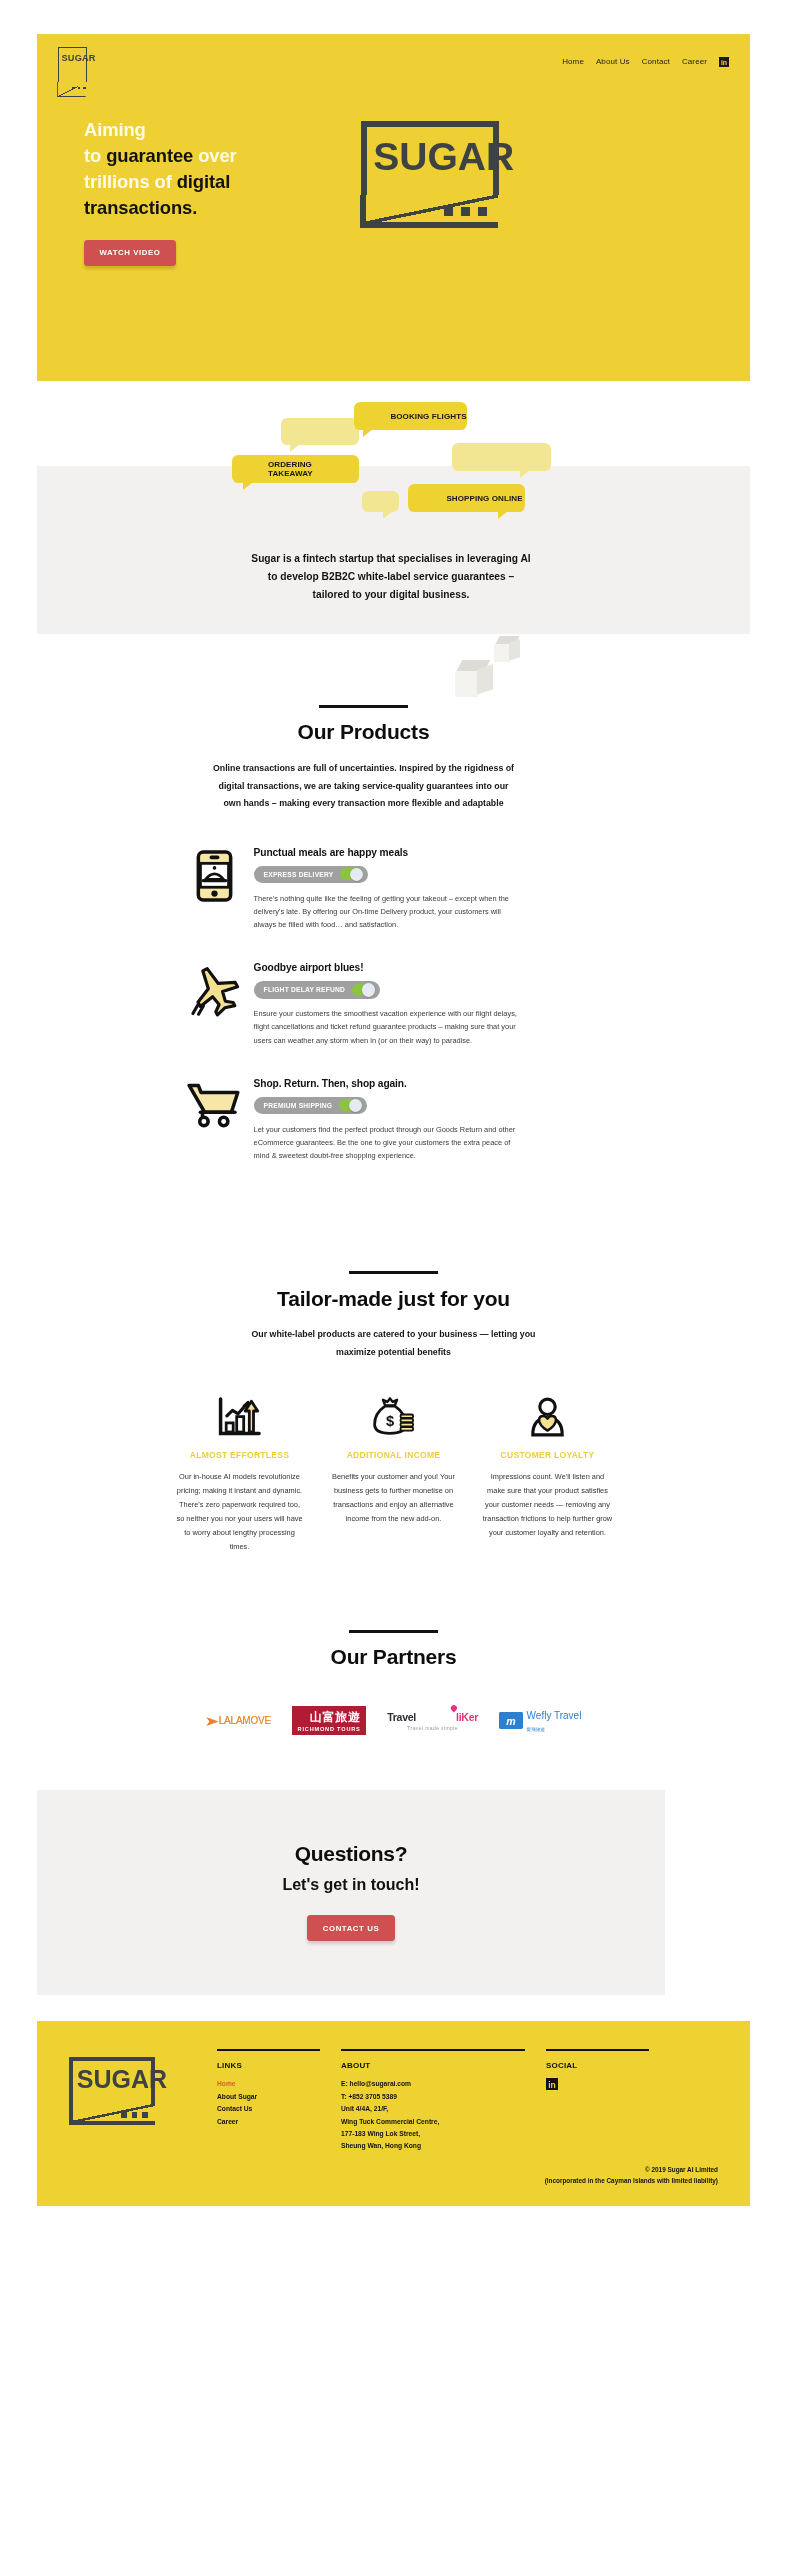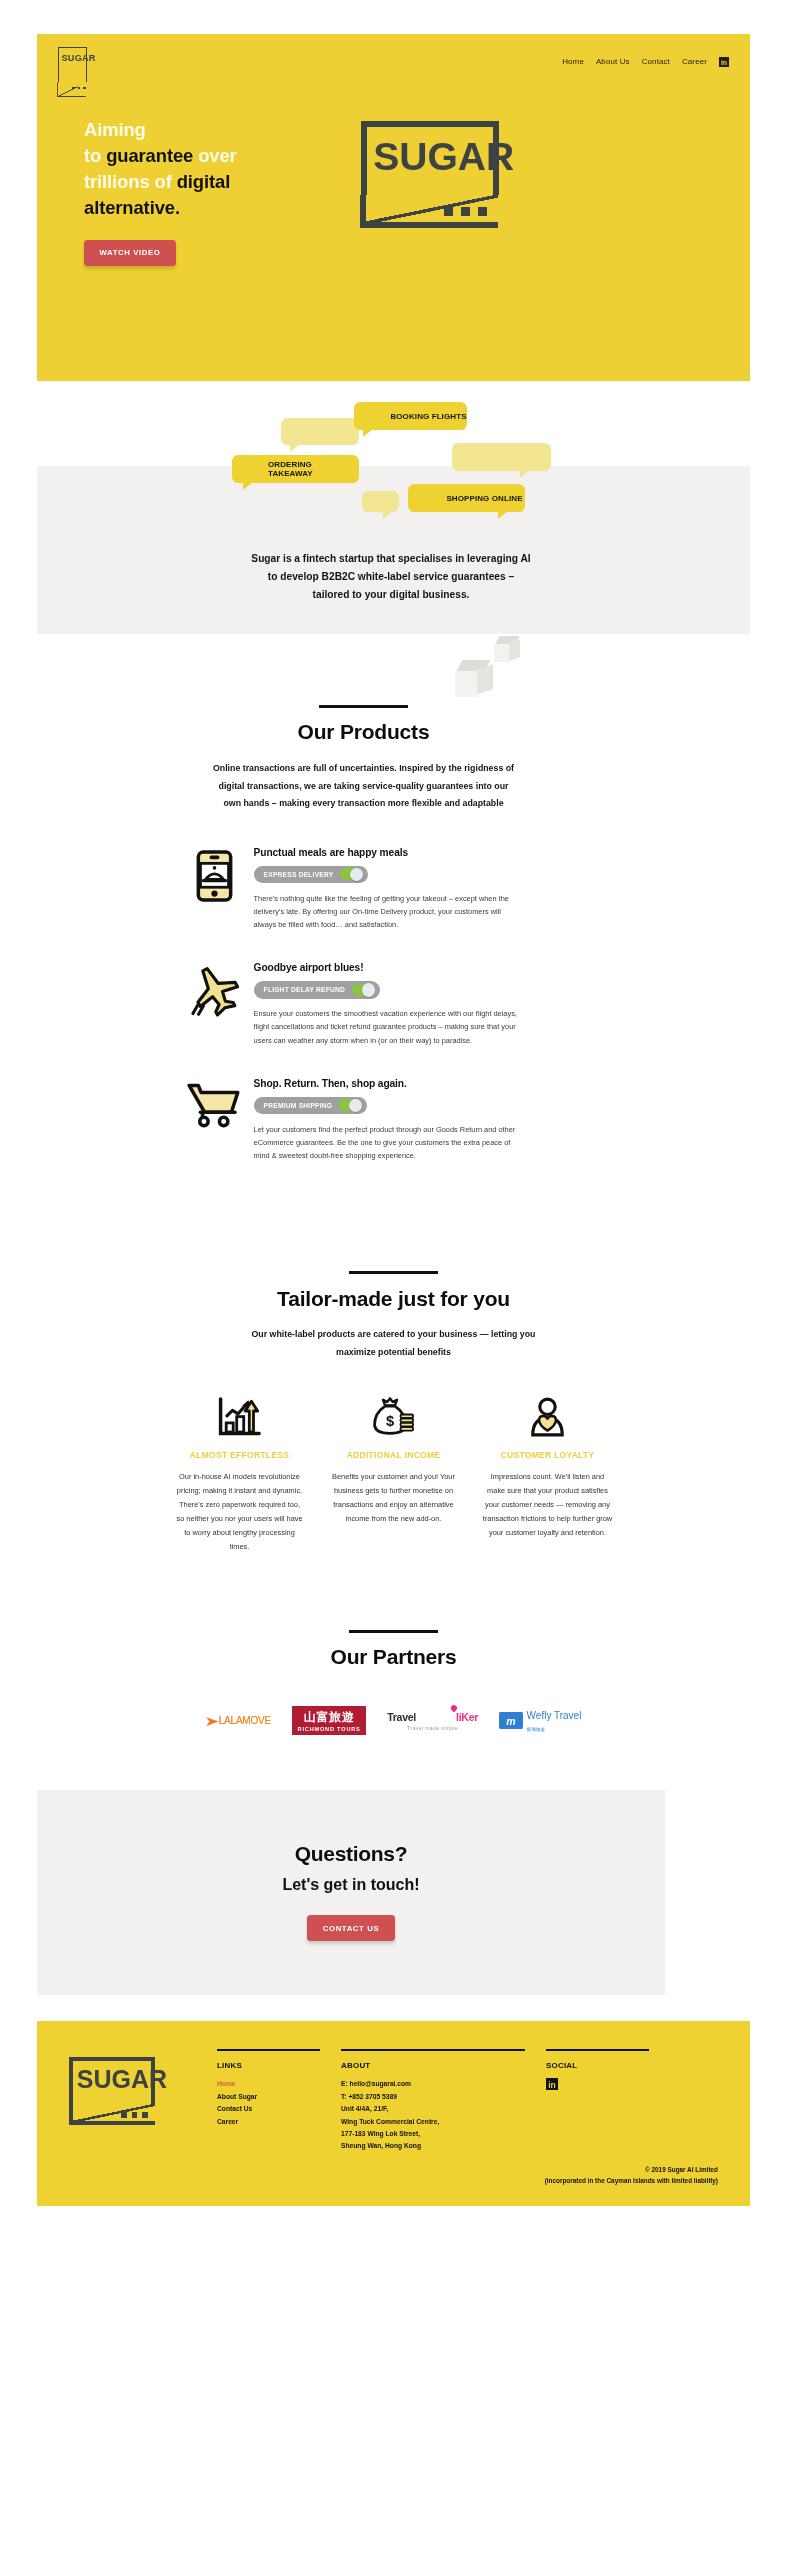--- a/index.html
+++ b/index.html
@@ -168,21 +168,21 @@
 
   
   .partners { width:787px; padding-top: 76px; background:#fff; }
   .plogos { display:flex; align-items:center; justify-content:center; gap:21px; margin-top:37px; }
 
   .lala { display:flex; align-items:center; gap:1.4px; }
   .lala .bird { color:#f07c2c; font-size:14px; line-height:1; transform:scaleX(1.3); }
   .lala .txt { font-size:10px; font-weight:400; letter-spacing:-0.2px;
                background:linear-gradient(90deg,#ef7a2c,#f0a52c,#edc32d); -webkit-background-clip:text;
                background-clip:text; color:#ef8a2c; }
-  .rich { background:#b01c33; padding:4.2px 5.6px 3.5px; text-align:center; }
+  .rich { background:#b01c33; padding:4.2px 5.6px 3.5px; text-align:right; }
   .rich .cn { color:#fff; font-size:12px; font-weight:700; letter-spacing:0.7px; line-height:1.1;
               font-family:"DejaVu Sans", sans-serif; }
   .rich .en { color:#fff; font-size:5.6px; font-weight:700; letter-spacing:0.8px; margin-top:2.1px; }
   .tlk { text-align:center; position:relative; }
   .tlk .main { font-size:10.6px; font-weight:700; color:#2d2d3a; letter-spacing:-0.3px; }
   .tlk .main b { color:#e5317f;padding-left:40px; }
   .tlk .pin { position:absolute; top:-6.4px; right:21px; width:6.4px; height:6.4px;
               border-radius:50% 50% 50% 0; transform:rotate(-45deg); background:#e5317f; }
   .tlk .sub { font-size:5px; color:#9a9aa5; letter-spacing:0.4px; margin-top:1.4px; }
   .wefly { display:flex; align-items:center; gap:3.5px; }
@@ -254,21 +254,21 @@
     <div class="hero-inner">
       <div class="hero-left">
         <div class="hero-h1">
           <div><span class="w">Aiming</span></div>
           <div>
             <span class="w">to </span><span class="b">guarantee</span><span class="w"> over</span>
           </div>
           <div>
             <span class="w">trillions of </span><span class="b">digital</span>
           </div>
-          <div><span class="b">alternative.</span></div>
+          <div><span class="b">transactions.</span></div>
         </div>
         <button class="btn-red">WATCH VIDEO</button>
       </div>
 
       <div class="hero-right">
         <div class="big-logo">
           <div class="frame"></div>
           <div class="word">SUGAR</div>
           <div class="dots">
               <i></i>

